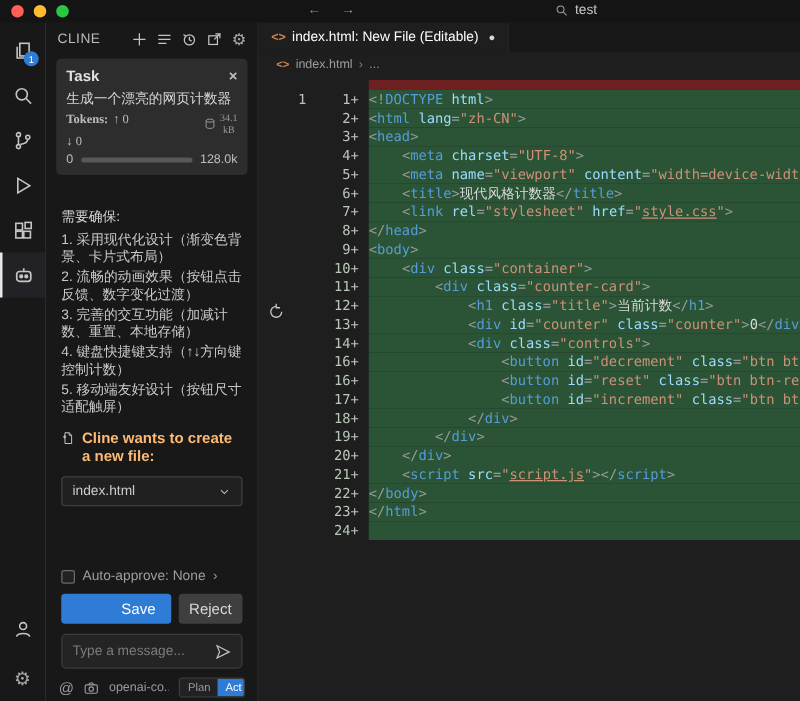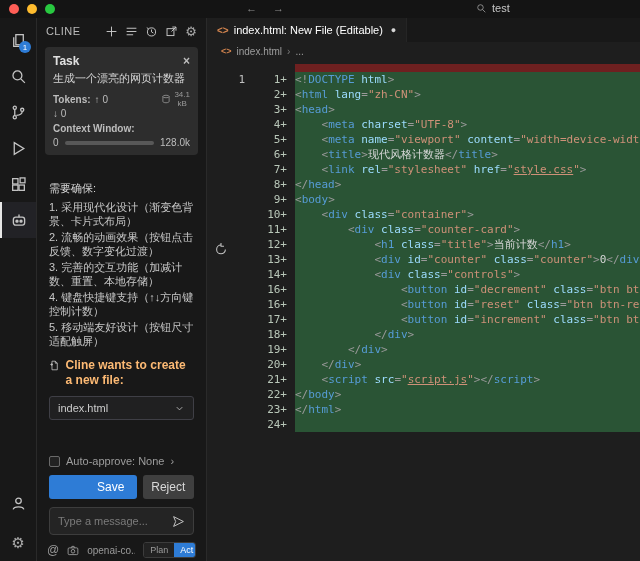--- a/index.html
+++ b/index.html
@@ -8,21 +8,21 @@
   .app { width:640px; height:561px; display:flex; flex-direction:column; }
 
   
   .titlebar { flex:0 0 18px; background:#141414; position:relative;
               display:flex; align-items:center; }
   .traffic { display:flex; gap:8px; margin-left:9px; }
   .light { width:10px; height:10px; border-radius:50%; display:inline-block; }
   .light.red{background:#ff5f57}.light.yellow{background:#febc2e}.light.green{background:#28c840}
   .nav-arrows { position:absolute; left:246px; top:2px; color:#8f8f8f; font-size:11px;
                 display:flex; gap:16px; }
-  .win-title { position:absolute; left:476px; top:2px; color:#c7c7c7; font-size:11px;
+  .win-title { position:absolute; left:444px; top:2px; color:#c7c7c7; font-size:11px;
                display:flex; align-items:flex-end; gap:5px; }
 
   
   .main { flex:1; display:flex; min-height:0; }
 
   
   .activitybar { flex:0 0 36px; background:#181818; border-right:1px solid #2a2a2a;
                  display:flex; flex-direction:column; align-items:center; padding-top:4px; }
   .ab-icon { width:36px; height:36px; display:flex; align-items:center; justify-content:center;
              position:relative; color:#9d9d9d; }
@@ -38,21 +38,21 @@
              display:flex; flex-direction:column; color:#cccccc; font-size:11px; overflow:hidden; }
   .sb-header { flex:0 0 26px; display:flex; align-items:center; padding:0 9px; }
   .sb-title { font-size:11px; letter-spacing:.4px; color:#bbbbbb; }
   .sb-icons { margin-left:auto; display:flex; gap:7px; align-items:center; color:#c5c5c5; }
 
   .task-card { margin:3px 8px 20px; background:#2d2d2d; border-radius:4px; padding:7px 8px; }
   .task-head { display:flex; align-items:center; font-weight:bold; font-size:12px; color:#e0e0e0; }
   .task-close { margin-left:auto; color:#bdbdbd; font-size:12px; cursor:default; }
   .task-text { margin-top:3px; color:#d6d6d6; font-size:11px; white-space:nowrap; overflow:hidden; }
   .task-meta { margin-top:4px; font-size:10px; color:#bdbdbd; }
-  .meta-row { display:flex; align-items:center; gap:4px; }
+  .meta-row { display:flex; align-items:flex-start; gap:4px;font-family:Liberation Serif, serif; }
   .meta-bold { font-weight:bold; }
   .cache-blk { margin-left:auto; display:flex; align-items:center; gap:3px; color:#9a9a9a; }
   .cache-txt { font-size:8px; line-height:9px; text-align:center; }
   .ctx-label { font-weight:bold; margin-top:4px; }
   .ctx-row { display:flex; align-items:center; gap:6px; margin-top:3px; }
   .ctx-bar { flex:1; height:4px; background:#585858; border-radius:2px; }
 
   .bullet-list { padding:2px 12px 0; color:#bdbdbd; }
   .bullet-item { line-height:14px; white-space:nowrap; overflow:hidden; }
   .ensure { padding:6px 12px 0; color:#d6d6d6; }
@@ -228,21 +228,20 @@
               <svg class="ic dim" width="10" height="10" viewBox="0 0 16 16">
                   <ellipse cx="8" cy="4" rx="5" ry="2"></ellipse>
                   <path d="M3 4v8c0 1.1 2.2 2 5 2s5-.9 5-2V4"></path>
                 </svg>
               <span class="cache-txt"><span>34.1</span><br><span>kB</span></span>
             </span>
           </div>
           <div class="meta-row">
             <span>↓ 0</span>
           </div>
-          <div class="ctx-label">Context Window:</div>
           <div class="ctx-row">
             <span>0</span>
             <span class="ctx-bar"></span>
             <span>128.0k</span>
           </div>
         </div>
       </div>
 
       <div class="ensure">需要确保:</div>
       <div class="req-list">

